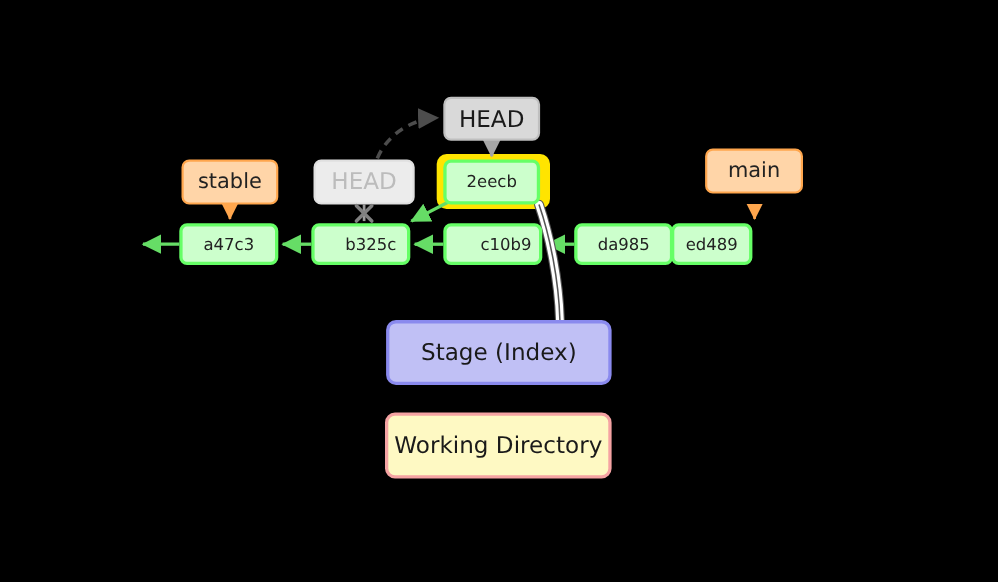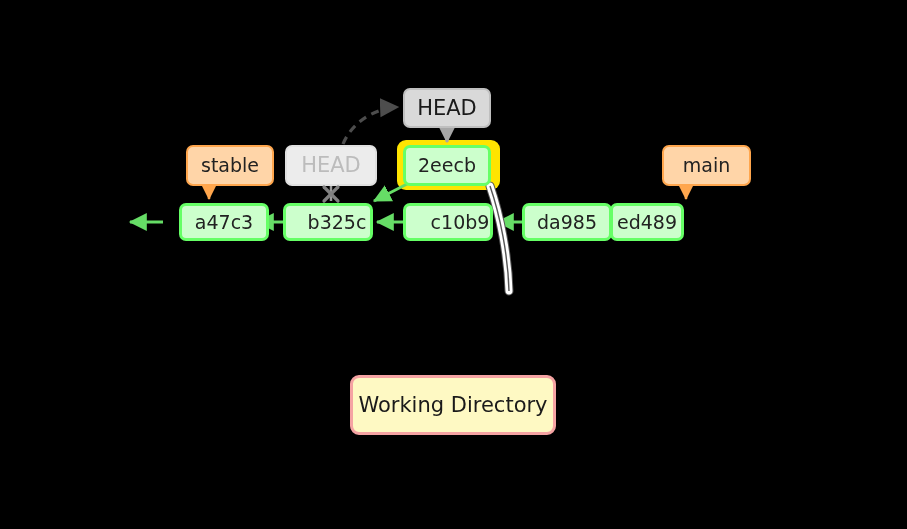--- a/index.html
+++ b/index.html
@@ -20,37 +20,36 @@
     width: 907px;
     height: 529px;
   }
   .node {
     position: absolute;
     box-sizing: border-box;
     display: flex;
     align-items: center;
     justify-content: center;
     border-radius: 7px;
-    font-size: 19px;
+    font-size: 15px;
     color: #1a1a1a;
     line-height: 1;
     white-space: nowrap;
     z-index: 5;
   }
   .commit {
     background: #ccffcc;
     border: 3px solid #66ff66;
     color: #222222;
   }
   .branchlabel {
     background: #ffd5a8;
     border: 2px solid #ffa64d;
     color: #222222;
     font-size: 19px;
-    margin-left: 21px;
   }
   .head-active {
     background: #d9d9d9;
     border: 2px solid #bfbfbf;
     color: #1a1a1a;
     font-size: 21px;
   }
   .head-faded {
     background: #ececec;
     border: 2px solid #e0e0e0;
@@ -167,28 +166,29 @@
   </svg>
 
   <div class="node branchlabel" id="n-stable" style="left: 165px; top: 145px; width: 88px; height: 41px;">stable</div>
 
   <div class="node head-faded" id="n-head-old" style="left: 285px; top: 145px; width: 92px; height: 41px;">HEAD</div>
 
   <div class="node head-active" id="n-head-new" style="left: 403px; top: 88px; width: 88px; height: 40px;">HEAD</div>
 
   <div class="node commit" id="n-2eecb" style="left: 403px; top: 145px; width: 88px; height: 41px;">2eecb</div>
 
-  <div class="node branchlabel" id="n-main" style="left: 641px; top: 145px; width: 89px; height: 41px;">main</div>
+  <div class="node branchlabel" id="n-main" style="left: 641px; top: 135px; width: 89px; height: 41px;">main</div>
 
-  <div class="node commit" id="n-a47c3" style="left: 163px; top: 203px; width: 90px; height: 38px; margin-left: 16px;">a47c3</div>
+  <div class="node commit" id="n-a47c3" style="left: 163px; top: 203px; width: 90px; height: 38px;">a47c3</div>
   <div class="node commit" id="n-b325c" style="left: 283px; top: 203px; width: 90px; height: 38px; padding-left: 18px;">b325c</div>
   <div class="node commit" id="n-c10b9" style="left: 403px; top: 203px; width: 90px; height: 38px; padding-left: 24px;">c10b9</div>
   <div class="node commit" id="n-da985" style="left: 522px; top: 203px; width: 90px; height: 38px; text-align: center;">da985</div>
   <div class="node commit" id="n-ed489" style="left: 610px; top: 203px; width: 74px; height: 38px;">ed489</div>
 
+  <div class="node stage-box" id="n-stage" style="left: 351px; top: 291px; width: 205px; height: 59px;">Stage (Index)</div>
   <div class="node wd-box" id="n-wd" style="left: 350px; top: 375px; width: 206px; height: 60px;">Working Directory</div>
 
   <svg class="overlay overlay-top" viewBox="0 0 907 529">
     <g>
       <line x1="324" y1="187" x2="338" y2="201" stroke="#808080" stroke-width="3.2" stroke-linecap="round"></line>
       <line x1="338" y1="187" x2="324" y2="201" stroke="#808080" stroke-width="3.2" stroke-linecap="round"></line>
     </g>
   </svg>
 
 </div>

